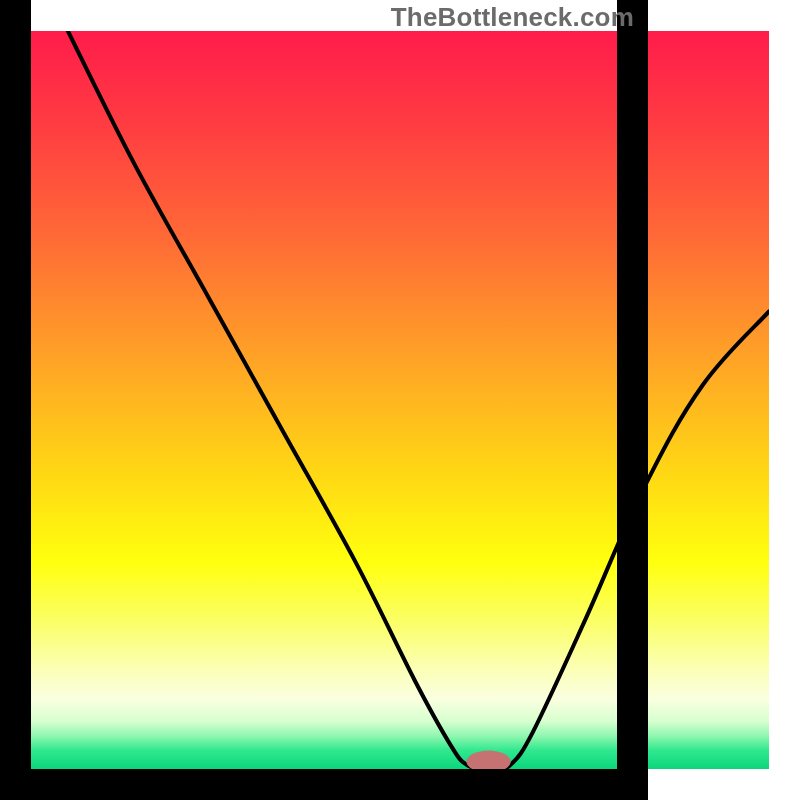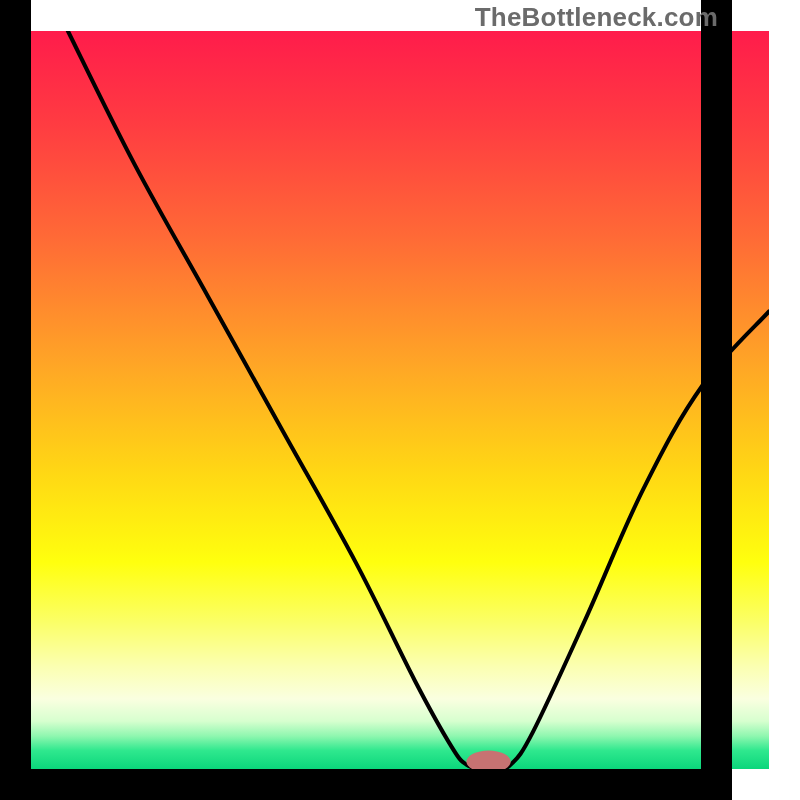--- a/index.html
+++ b/index.html
@@ -6,21 +6,21 @@
     margin: 0;
     padding: 0;
     background: #fff;
     width: 800px;
     height: 800px;
     overflow: hidden;
     font-family: Arial, Helvetica, sans-serif;
   }
   .frame {
     position: relative;
-    width: 732px;
+    width: 648px;
     height: 800px;
     box-sizing: border-box;
   }
   .watermark {
     position: absolute;
     top: 2px;
     right: 14px;
     font-size: 26px;
     font-weight: 600;
     color: #6b6b6b;

